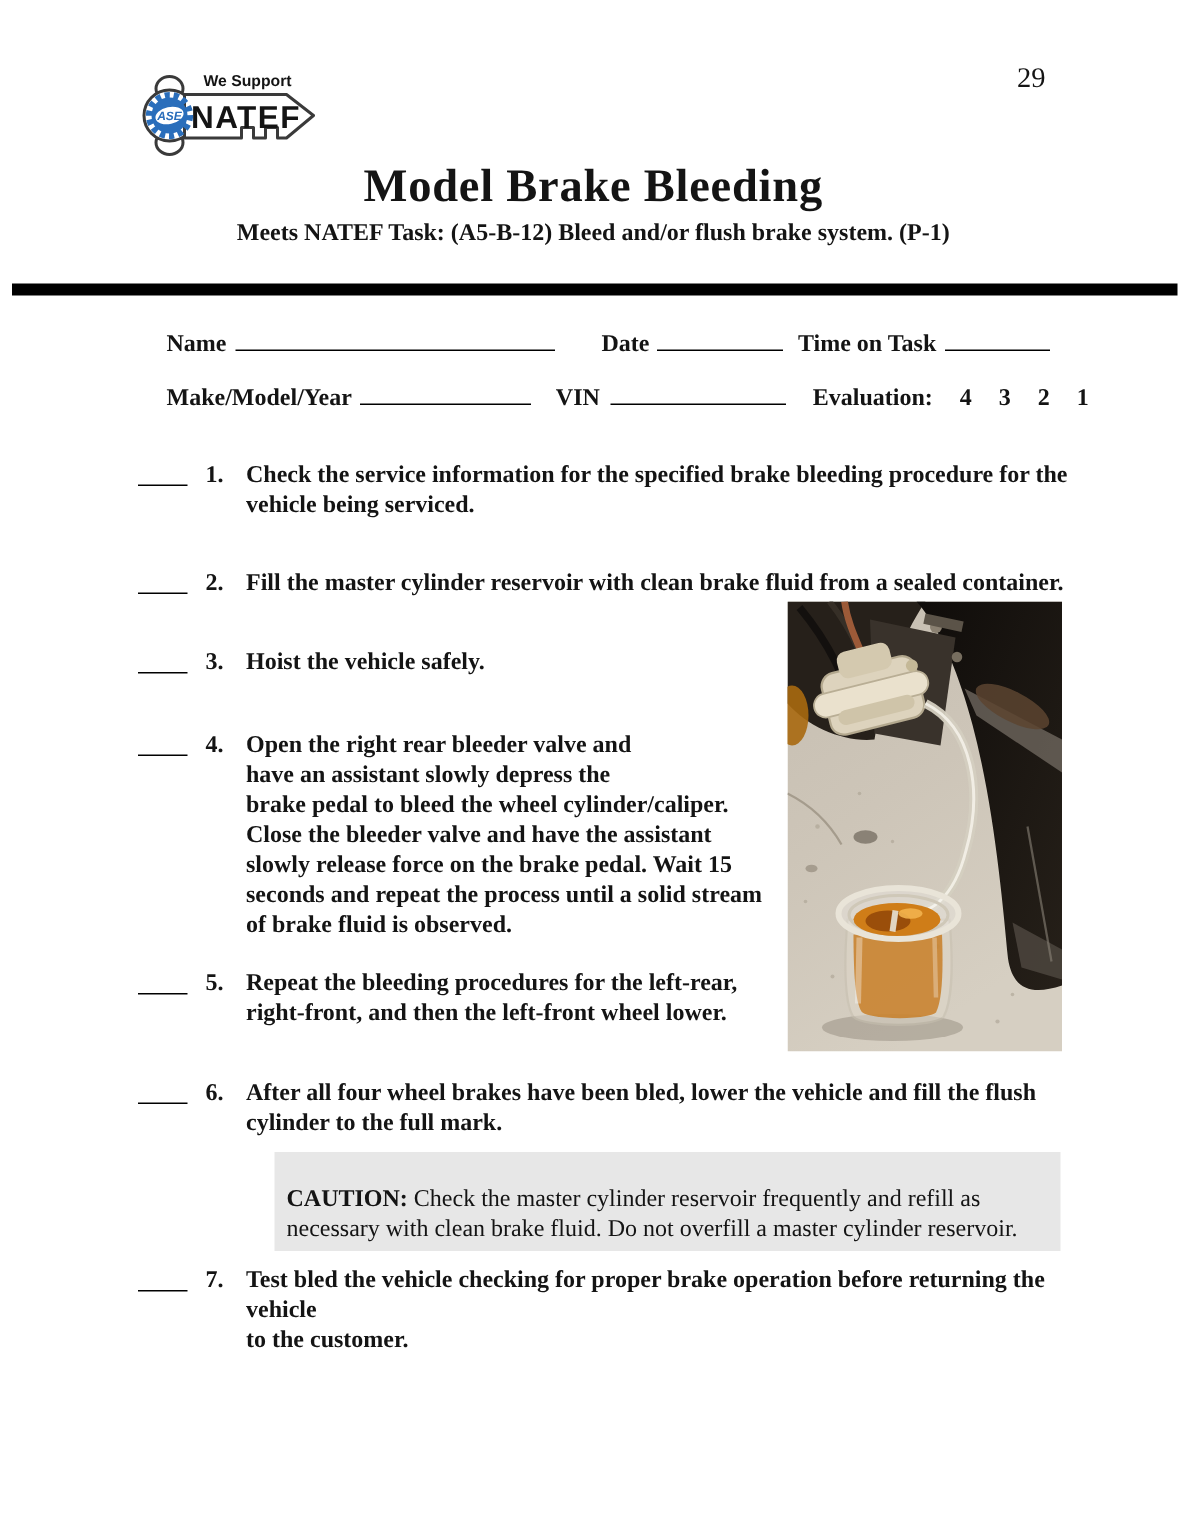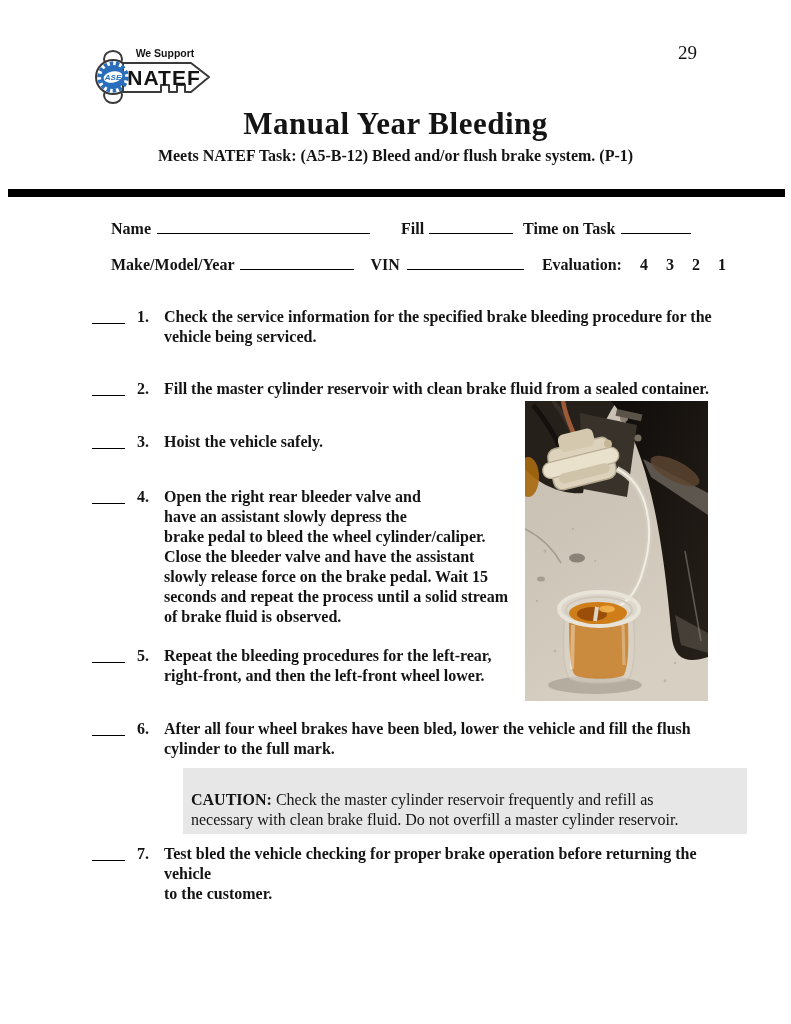--- a/index.html
+++ b/index.html
@@ -16,21 +16,21 @@
   .row1{top:218px;}
   .row2{top:254px;}
   .ul{display:inline-block;border-bottom:1.6px solid #000;height:15px;vertical-align:baseline;}
   .lbl{display:inline-block;margin-left:19px;}
   .eval-num{display:inline-block;margin-left:18px;}
   .step{position:absolute;left:92px;display:flex;align-items:flex-start;
         font-size:16px;line-height:20px;}
   .blank-line{flex:none;width:33px;height:16px;border-bottom:1.6px solid #000;}
   .step-num{flex:none;width:21px;margin-left:12px;margin-right:6px;font-weight:bold;}
   .step-text{white-space:pre-line;max-width:556px;font-weight:bold;}
-  .caution{position:absolute;left:183px;top:768px;width:564px;box-sizing:border-box;
+  .caution{position:absolute;left:183px;top:768px;width:524px;box-sizing:border-box;
            background:#e7e7e7;padding:2px 8px 4px 8px;font-size:16px;line-height:20px;
            white-space:pre-line;}
   .photo{position:absolute;left:525px;top:401px;width:183px;height:300px;}
   .photo svg{display:block;}
 </style>
 </head>
 <body>
 
 <div class="page">
 
@@ -49,30 +49,30 @@
         <circle cx="21" cy="37" r="13.5" fill="none" stroke="#2a6ebb" stroke-width="4.5" stroke-dasharray="3.4,2.6"></circle>
         <circle cx="21" cy="37" r="12" fill="#2a6ebb"></circle>
         <ellipse cx="21" cy="37" rx="9.5" ry="5.6" fill="#ffffff" transform="rotate(-12 21 37)"></ellipse>
         <text x="21" y="40" text-anchor="middle" font-family="Liberation Sans, sans-serif" font-size="8" font-weight="bold" font-style="italic" fill="#2a6ebb">ASE</text>
       </g>
       <text x="73" y="17" text-anchor="middle" font-family="Liberation Sans, sans-serif" font-size="10.5" font-weight="bold" fill="#141414">We Support</text>
       <text x="72" y="45" text-anchor="middle" font-family="Liberation Sans, sans-serif" font-size="21" font-weight="bold" letter-spacing="1" fill="#141414">NATEF</text>
     </svg>
   </div>
 
-  <h1 class="title">Manual Year Bleeding</h1>
+  <h1 class="title">Model Brake Bleeding</h1>
 
   <div class="subtitle">
     <b>Meets NATEF Task:</b><span>(A5-B-12) Bleed and/or flush brake system.  (P-1)</span>
   </div>
 
   <div class="rule"></div>
 
   <div class="form-row row1">
-    <span class="lbl">Name</span><span class="ul" style="width:213px;margin-left:6px;"></span><span class="lbl" style="margin-left:31px;">Fill</span><span class="ul" style="width:84px;margin-left:5px;"></span><span class="lbl" style="margin-left:10px;">Time on Task</span><span class="ul" style="width:70px;margin-left:6px;"></span>
+    <span class="lbl">Name</span><span class="ul" style="width:213px;margin-left:6px;"></span><span class="lbl" style="margin-left:31px;">Date</span><span class="ul" style="width:84px;margin-left:5px;"></span><span class="lbl" style="margin-left:10px;">Time on Task</span><span class="ul" style="width:70px;margin-left:6px;"></span>
   </div>
 
   <div class="form-row row2">
     <span class="lbl">Make/Model/Year</span><span class="ul" style="width:114px;margin-left:5px;"></span><span class="lbl" style="margin-left:17px;">VIN</span><span class="ul" style="width:117px;margin-left:7px;"></span><span class="lbl" style="margin-left:18px;">Evaluation:</span><span class="eval-num">4</span><span class="eval-num">3</span><span class="eval-num">2</span><span class="eval-num">1</span>
   </div>
 
   <div class="step" style="top:307px;">
     <span class="blank-line"></span>
     <span class="step-num">1.</span>
     <span class="step-text">Check the service information for the specified brake bleeding procedure for the

